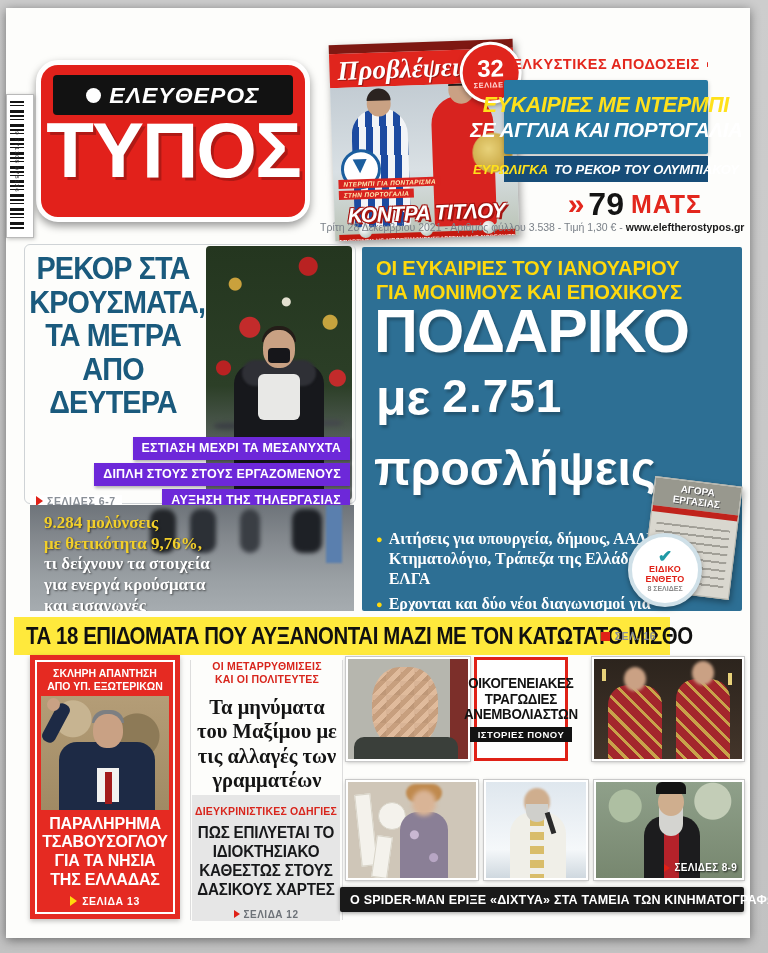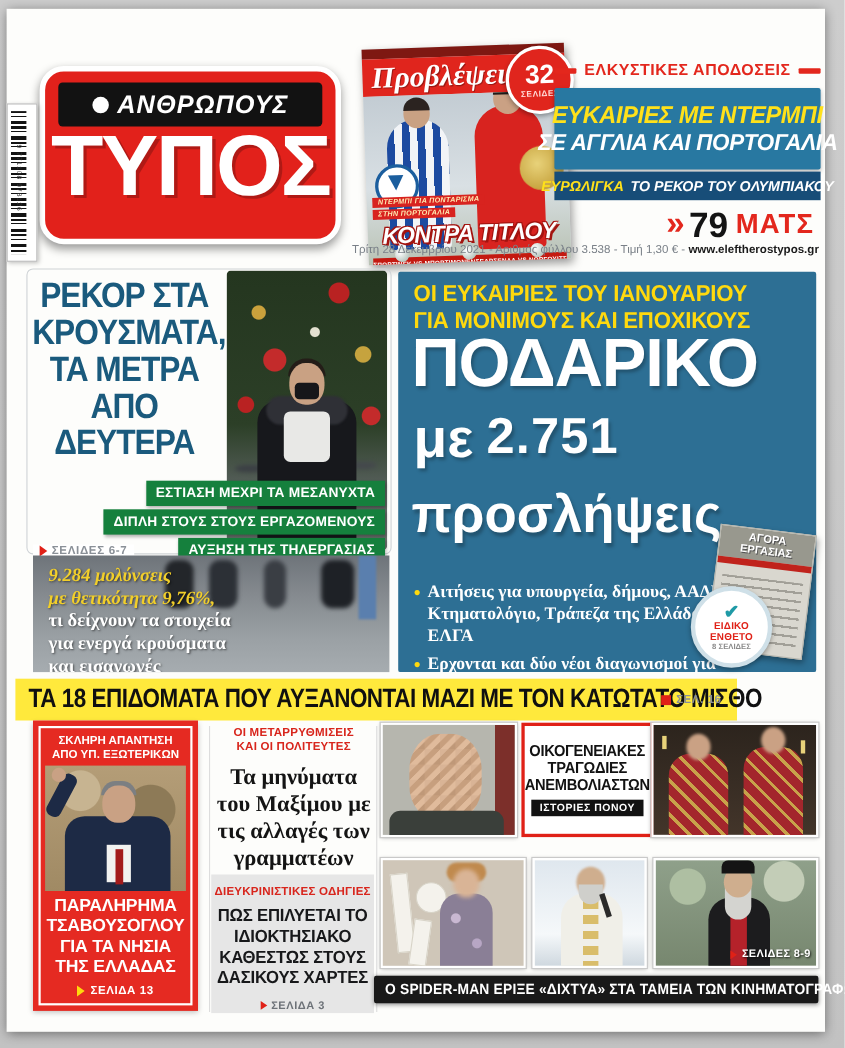--- a/index.html
+++ b/index.html
@@ -50,21 +50,21 @@
   .mag-kickers{position:absolute;left:5px;top:92px;display:flex;flex-direction:column;gap:2px;align-items:flex-start;}
   .mag-kick{background:#d8231f;color:#ffe9b0;font-size:6.5px;font-weight:900;font-style:italic;padding:1px 5px;letter-spacing:.3px;}
   .mag-big{position:absolute;left:2px;right:2px;top:116px;text-align:center;color:#fff;font-weight:900;font-style:italic;font-size:21px;
       letter-spacing:-.5px;text-shadow:2px 2px 0 #a31410,-1px -1px 0 #a31410,1px -1px 0 #a31410,-1px 1px 0 #a31410;white-space:nowrap;}
   .mag-matches{position:absolute;left:4px;right:4px;top:147px;height:13px;background:#c41910;display:flex;align-items:center;justify-content:space-around;}
   .mag-match{color:#fff;font-size:5.8px;font-weight:900;letter-spacing:.2px;white-space:nowrap;}
   .mag-balls{position:absolute;left:0;right:0;bottom:2px;display:flex;justify-content:space-around;}
   .mag-ball{width:13px;height:13px;border-radius:50%;background:radial-gradient(circle at 35% 35%,#fff,#9fb3a8);}
 
   
-  .promo{left:498px;top:42px;width:242px;height:176px;}
+  .promo{left:498px;top:42px;width:204px;height:176px;}
   .promo-tag{position:absolute;left:0;right:0;top:6px;display:flex;align-items:center;justify-content:center;gap:7px;}
   .promo-tag .dash{width:26px;height:5px;background:#e3271d;border-radius:1px;}
   .promo-tag .t{color:#e3271d;font-weight:900;font-size:14.5px;letter-spacing:.5px;white-space:nowrap;}
   .promo-blue{position:absolute;left:0;right:0;top:30px;height:74px;background:#2878a1;border-radius:2px;
       display:flex;flex-direction:column;align-items:center;justify-content:center;box-shadow:0 2px 4px rgba(0,0,0,.25);}
   .promo-l1{color:#ffe11a;font-weight:900;font-style:italic;font-size:22px;transform:scaleX(.97);white-space:nowrap;letter-spacing:-.3px;}
   .promo-l2{color:#fff;font-weight:900;font-style:italic;font-size:21px;transform:scaleX(.97);white-space:nowrap;letter-spacing:-.3px;}
   .promo-dark{position:absolute;left:0;right:0;top:106px;height:26px;background:#174d78;display:flex;align-items:center;justify-content:center;gap:6px;}
   .promo-dark .a{color:#ffe11a;font-weight:900;font-style:italic;font-size:13px;white-space:nowrap;}
   .promo-dark .b{color:#fff;font-weight:900;font-style:italic;font-size:13px;white-space:nowrap;}
@@ -98,33 +98,33 @@
       background:radial-gradient(ellipse at 15% 50%,#3b3f44 0 14px,transparent 15px),
                  radial-gradient(ellipse at 85% 45%,#44484c 0 12px,transparent 13px);filter:blur(2px);}
   .xmas .jacket{position:absolute;left:28px;top:118px;width:90px;height:140px;background:#17181c;border-radius:20px 20px 0 0;}
   .xmas .fur{position:absolute;left:36px;top:114px;width:74px;height:26px;border-radius:14px;background:#2f3036;filter:blur(1px);}
   .xmas .tee{position:absolute;left:52px;top:128px;width:42px;height:46px;background:#e8e8e6;border-radius:6px;}
   .xmas .head{position:absolute;left:57px;top:84px;width:32px;height:38px;background:#c9a183;border-radius:46%;}
   .xmas .hair{position:absolute;left:56px;top:80px;width:34px;height:16px;background:#241d18;border-radius:16px 16px 0 0;}
   .xmas .mask{position:absolute;left:62px;top:102px;width:22px;height:15px;background:#16161a;border-radius:4px;}
 
   .strips{z-index:6;}
-  .strip{position:absolute;right:400px;height:23px;line-height:23px;background:#15803d;color:#fff;font-weight:900;
+  .strip{position:absolute;right:400px;height:23px;line-height:23px;background:#6d28d9;color:#fff;font-weight:900;
       font-size:12.5px;padding:0 9px;white-space:nowrap;letter-spacing:.2px;box-shadow:1px 2px 3px rgba(0,0,0,.3);}
 
   .street{left:24px;top:497px;width:324px;height:106px;overflow:hidden;
       background:linear-gradient(180deg,#6e747a 0%,#84898e 32%,#9aa0a4 70%,#a6acb0 100%);}
   .street .fig{position:absolute;top:4px;width:26px;height:44px;border-radius:10px;background:#23262a;filter:blur(2px);}
   .street .fig.f2{left:160px;background:#2c3036;}
   .street .fig.f3{left:210px;width:20px;background:#3a3e44;}
   .street .fig.f4{left:262px;width:30px;background:#1e2126;}
   .street .jeans{position:absolute;left:296px;top:0;width:16px;height:58px;background:#5a7fae;filter:blur(1px);}
   .street-text{position:absolute;left:14px;top:8px;width:230px;font-family:"Liberation Serif",serif;font-weight:700;
       font-size:17px;line-height:1.22;text-shadow:1px 1px 2px rgba(0,0,0,.55);}
-  .street-text .y{color:#f2cf2a;font-style:italic;}
+  .street-text .y{color:#f2cf2a;}
   .street-text .w{color:#fff;}
 
   
   .mainbox{left:356px;top:239px;width:380px;height:364px;background:#2d6f94;border-radius:2px;overflow:visible;}
   .main-kick{position:absolute;left:14px;top:9px;color:#ffd90d;font-weight:900;font-size:21px;line-height:1.12;
       letter-spacing:-.2px;transform:scaleX(.96);transform-origin:left top;white-space:nowrap;}
   .main-h1{position:absolute;left:12px;top:53px;color:#fff;font-weight:900;font-size:62px;line-height:1;letter-spacing:-1px;
       transform:scaleX(.98);transform-origin:left top;text-shadow:2px 3px 3px rgba(0,0,0,.25);}
   .main-h2{position:absolute;left:14px;top:122px;display:flex;align-items:flex-start;gap:12px;color:#fff;
       text-shadow:2px 3px 3px rgba(0,0,0,.25);}
@@ -191,21 +191,21 @@
   .graybox-h{color:#17181a;font-weight:900;font-size:16px;line-height:1.18;margin-top:6px;transform:scaleX(.95);letter-spacing:-.2px;}
 
   .ph-frame{border:2px solid #fff;outline:1px solid #c9c9c9;box-sizing:border-box;overflow:hidden;box-shadow:0 1px 4px rgba(0,0,0,.3);}
   .p-bald{left:340px;top:649px;width:124px;height:104px;background:#b6b6ae;}
   .bald-door{position:absolute;right:0;top:0;width:18px;height:100%;background:#7c2f2a;}
   .bald-head{position:absolute;left:24px;top:8px;width:66px;height:80px;border-radius:42%;
       background:linear-gradient(135deg,#d9b496 25%,#c79f7e 25% 50%,#e0bb9c 50% 75%,#bf9878 75%);
       background-size:14px 14px;}
   .bald-shoulders{position:absolute;left:6px;bottom:-4px;width:104px;height:26px;background:#3a3f3a;border-radius:10px 10px 0 0;}
 
-  .tragedy-box{left:468px;top:649px;width:120px;height:104px;background:#fff;border:3px solid #e02117;box-sizing:border-box;
+  .tragedy-box{left:468px;top:649px;width:94px;height:104px;background:#fff;border:3px solid #e02117;box-sizing:border-box;
       display:flex;flex-direction:column;align-items:center;justify-content:center;gap:4px;padding:2px;}
   .tragedy-h{color:#121212;font-weight:900;font-size:14.5px;line-height:1.1;text-align:center;transform:scaleX(.92);letter-spacing:-.3px;}
   .tragedy-tag{background:#121212;color:#fff;font-weight:800;font-size:9.5px;letter-spacing:.5px;padding:2px 8px;white-space:nowrap;}
 
   .p-priests{left:586px;top:649px;width:152px;height:104px;background:linear-gradient(180deg,#2c241d,#43352a);}
   .priest{position:absolute;top:26px;width:54px;height:84px;border-radius:20px 20px 0 0;
       background:repeating-linear-gradient(45deg,#a3262c 0 8px,#c8a24a 8px 11px);}
   .priest .ph{position:absolute;left:16px;top:-18px;width:22px;height:24px;border-radius:50%;background:#caa184;filter:blur(1.5px);}
   .candle{position:absolute;width:4px;height:12px;background:#e8d27a;filter:blur(.5px);}
 
@@ -246,21 +246,21 @@
 </style>
 </head>
 <body>
 
 <div class="stage">
   <div class="page">
 
     <div class="abs logo">
       <div class="logo-topband">
         <span class="logo-dot"></span>
-        <span class="logo-toptext">ΑΝΘΡΩΠΟΥΣ</span>
+        <span class="logo-toptext">ΕΛΕΥΘΕΡΟΣ</span>
       </div>
       <div class="logo-main">ΤΥΠΟΣ</div>
     </div>
 
     <div class="abs barcode">
       <div class="barcode-bars"></div>
       <div class="barcode-num">9 771108 978126</div>
     </div>
 
     <div class="abs mag">
@@ -438,21 +438,21 @@
         <span class="tri-sm"></span>
         <span class="t">ΣΕΛΙΔΑ 11</span>
       </div>
     </div>
 
     <div class="abs graybox">
       <div class="kick-red">ΔΙΕΥΚΡΙΝΙΣΤΙΚΕΣ ΟΔΗΓΙΕΣ</div>
       <div class="graybox-h">ΠΩΣ ΕΠΙΛΥΕΤΑΙ ΤΟ ΙΔΙΟΚΤΗΣΙΑΚΟ ΚΑΘΕΣΤΩΣ ΣΤΟΥΣ ΔΑΣΙΚΟΥΣ ΧΑΡΤΕΣ</div>
       <div class="ref-gray">
         <span class="tri-sm"></span>
-        <span class="t">ΣΕΛΙΔΑ 3</span>
+        <span class="t">ΣΕΛΙΔΑ 12</span>
       </div>
     </div>
 
     <div class="abs ph-frame p-bald">
       <div class="bald-door"></div>
       <div class="bald-head"></div>
       <div class="bald-shoulders"></div>
     </div>
 
     <div class="abs tragedy-box">

